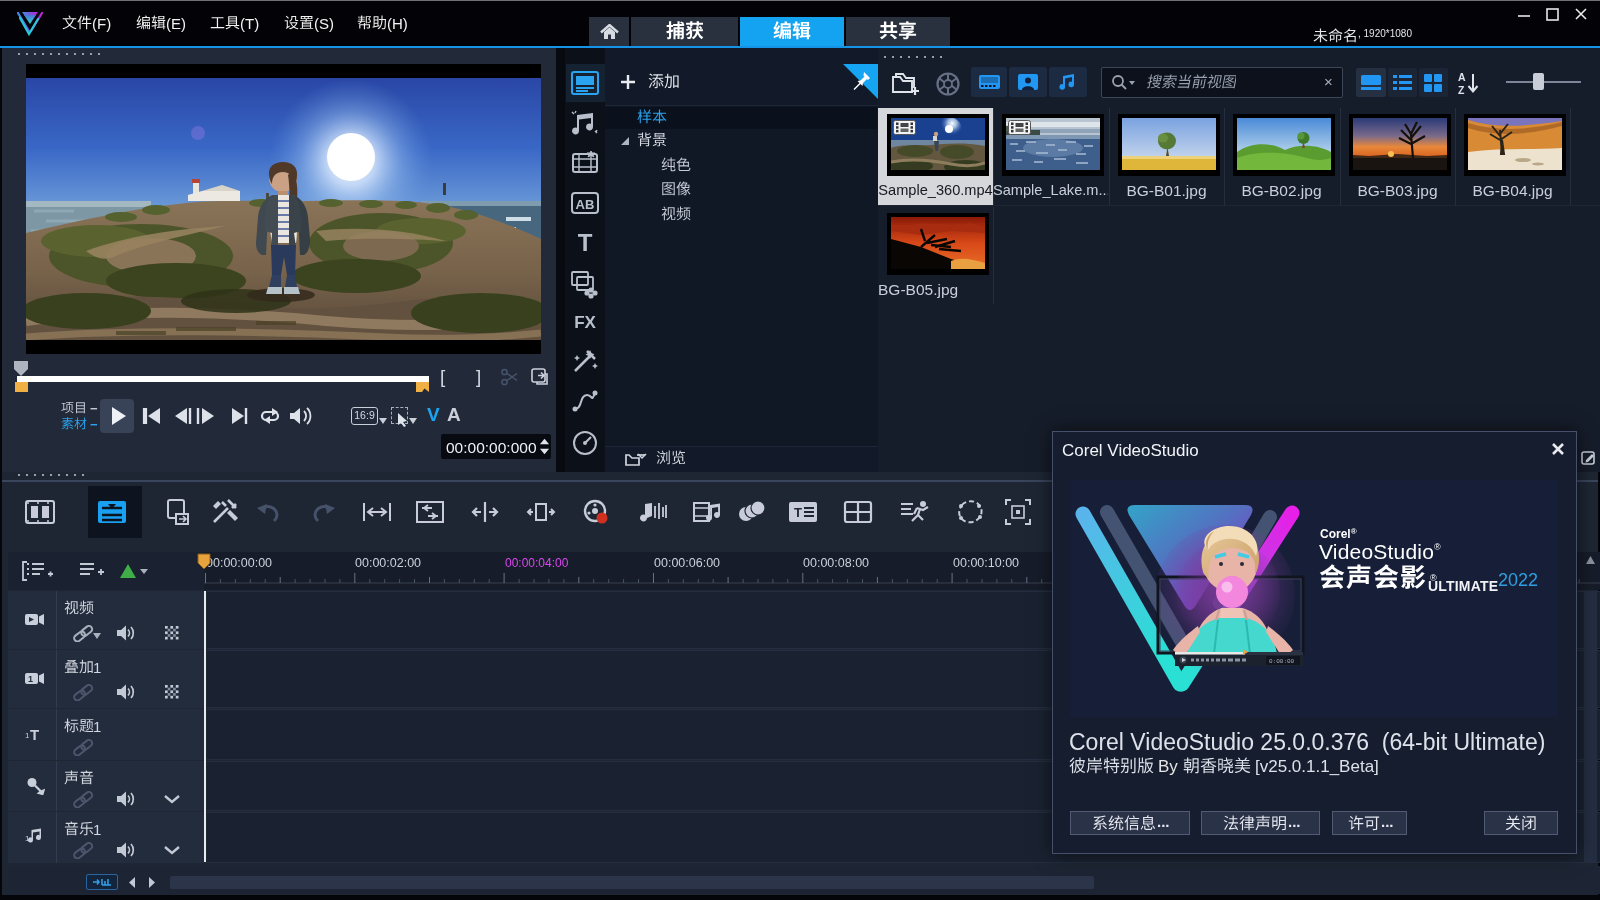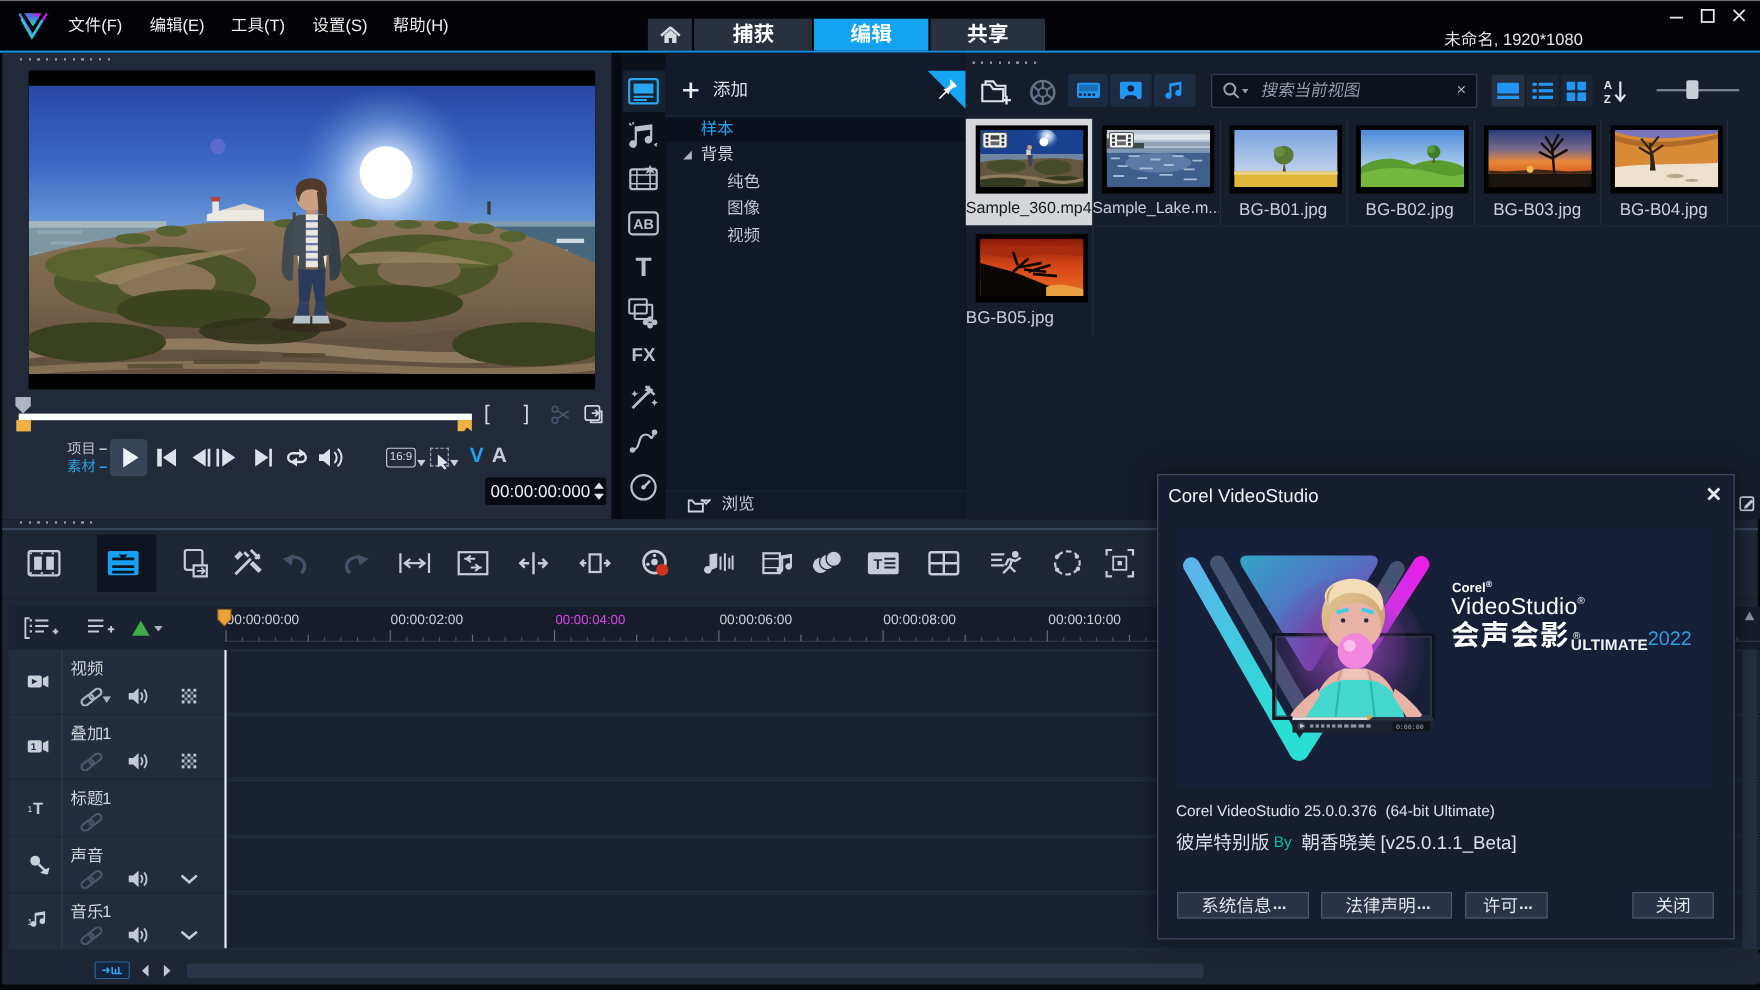--- a/index.html
+++ b/index.html
@@ -67,21 +67,21 @@
       <rect x="31" y="3" width="11" height="11"></rect>
       <path d="M60,3 L70,13 M70,3 L60,13"></path>
     </svg>
     <svg style="position:absolute;left:1313px;top:28px" width="45" height="19" class="">
       <g fill="#e4e6ea" transform="translate(0,13.1) scale(0.01500)">
         <use href="#r672a" x="0"></use>
         <use href="#r547d" x="1000"></use>
         <use href="#r540d" x="2000"></use>
       </g>
     </svg>
-    <div class="abs" style="left:1358px;top:28px;font-size:15px;color:#e4e6ea">, 1920*1080</div>
+    <div class="abs" style="left:1358px;top:28px;font-size:10px;color:#e4e6ea">, 1920*1080</div>
     <div class="abs" style="left:589px;top:17px;width:40px;height:29px;background:#29313f"></div>
     <svg class="abs" style="left:600px;top:24px" width="19" height="16" viewBox="0 0 19 16">
       <path d="M1,8.5 L9.5,1 L18,8.5" stroke="#d7dbe2" stroke-width="2.4" fill="none"></path>
       <path d="M4,8 L9.5,3.2 L15,8 L15,15 L11,15 L11,10.5 L8,10.5 L8,15 L4,15 Z" fill="#d7dbe2"></path>
     </svg>
     <div class="abs" style="left:631px;top:17px;width:107px;height:29px;background:#29313f"></div>
     <div class="abs" style="left:740px;top:17px;width:104px;height:29px;background:#14a3f0"></div>
     <div class="abs" style="left:846px;top:17px;width:104px;height:29px;background:#29313f"></div>
     <svg style="position:absolute;left:666px;top:21px" width="38" height="24" class="">
       <g fill="#ffffff" transform="translate(0,16.5) scale(0.01900)">
@@ -479,21 +479,21 @@
       <rect x="0.5" y="0.5" width="22" height="14" rx="2" fill="#f2f3f5" stroke="#555"></rect>
       <rect x="3" y="2.5" width="2.5" height="2.5" fill="#333"></rect>
       <rect x="3" y="6.2" width="2.5" height="2.5" fill="#333"></rect>
       <rect x="3" y="9.9" width="2.5" height="2.5" fill="#333"></rect>
       <rect x="17.5" y="2.5" width="2.5" height="2.5" fill="#333"></rect>
       <rect x="17.5" y="6.2" width="2.5" height="2.5" fill="#333"></rect>
       <rect x="17.5" y="9.9" width="2.5" height="2.5" fill="#333"></rect>
       <rect x="7.5" y="3" width="8" height="4" fill="#444"></rect>
       <rect x="7.5" y="8.5" width="8" height="3.5" fill="#666"></rect>
     </svg>
-    <div class="abs" style="left:878px;top:182px;width:115px;text-align:left;font-size:14.6px;color:#14181f;white-space:nowrap;overflow:hidden">Sample_360.mp4</div>
+    <div class="abs" style="left:878px;top:182px;width:115px;text-align:center;font-size:14.6px;color:#14181f;white-space:nowrap;overflow:hidden">Sample_360.mp4</div>
     <div class="abs" style="left:1002px;top:114px;width:102px;height:62px;background:#000"></div>
     <svg class="abs" style="left:1006px;top:118px" width="94" height="52" viewBox="0 0 94 52">
       <rect width="94" height="20" fill="#b8c4d0"></rect>
       <rect y="4" width="94" height="5" fill="#dde4ea"></rect>
       <rect y="11" width="94" height="4" fill="#8fa4b8"></rect>
 <path d="M0,12 L0,24 L20,20 L34,17 L34,12 Z" fill="#3a4a44"></path>
       <path d="M0,8 L14,6 L20,12 L0,14 Z" fill="#4a5a50"></path>
 <rect y="17" width="94" height="35" fill="#3e5f8c"></rect>
       <rect y="17" width="94" height="4" fill="#7e98b4"></rect>
       <ellipse cx="47" cy="30" rx="30" ry="9" fill="#6888ae" opacity="0.7"></ellipse>
@@ -1073,31 +1073,31 @@
       <g fill="#ffffff" transform="translate(0,22.6) scale(0.02600)">
         <use href="#b4f1a" x="0"></use>
         <use href="#b58f0" x="1038"></use>
         <use href="#b4f1a" x="2077"></use>
         <use href="#b5f71" x="3115"></use>
       </g>
     </svg>
     <div class="abs" style="left:1430px;top:573px;font-size:9px;color:#fff">®</div>
     <div class="abs" style="left:1428px;top:578px;font-size:14px;font-weight:bold;color:#f0f2f6;letter-spacing:0.2px">ULTIMATE</div>
     <div class="abs" style="left:1498px;top:570px;font-size:18px;color:#2e9fe0">2022</div>
-    <div class="abs" style="left:1069px;top:729px;font-size:14px;color:#dde1ea">Corel VideoStudio 25.0.0.376&nbsp; (64-bit Ultimate)</div>
+    <div class="abs" style="left:1069px;top:729px;font-size:23px;color:#dde1ea">Corel VideoStudio 25.0.0.376&nbsp; (64-bit Ultimate)</div>
     <svg style="position:absolute;left:1069px;top:757px" width="85" height="21" class="">
       <g fill="#dde1ea" transform="translate(0,14.8) scale(0.01700)">
         <use href="#r5f7c" x="0"></use>
         <use href="#r5cb8" x="1000"></use>
         <use href="#r7279" x="2000"></use>
         <use href="#r522b" x="3000"></use>
         <use href="#r7248" x="4000"></use>
       </g>
     </svg>
-    <div class="abs" style="left:1158px;top:757px;font-size:14px;color:#14b8a6">By</div>
+    <div class="abs" style="left:1158px;top:757px;font-size:17px;color:#e5e5e5">By</div>
     <svg style="position:absolute;left:1183px;top:757px" width="68" height="21" class="">
       <g fill="#dde1ea" transform="translate(0,14.8) scale(0.01700)">
         <use href="#r671d" x="0"></use>
         <use href="#r9999" x="1000"></use>
         <use href="#r6653" x="2000"></use>
         <use href="#r7f8e" x="3000"></use>
       </g>
     </svg>
     <div class="abs" style="left:1255px;top:757px;font-size:17px;color:#dde1ea">[v25.0.1.1_Beta]</div>
     <div class="abs" style="left:1070px;top:811px;width:120px;height:24px;background:#2a3247;border:1px solid #515b73"></div>

